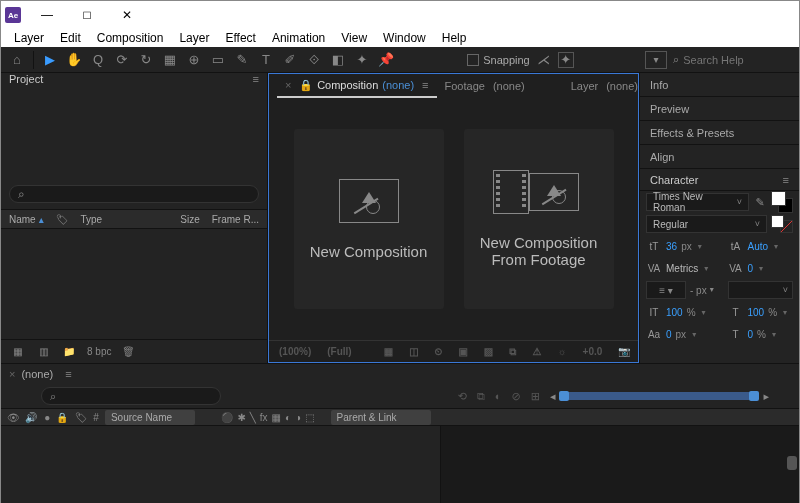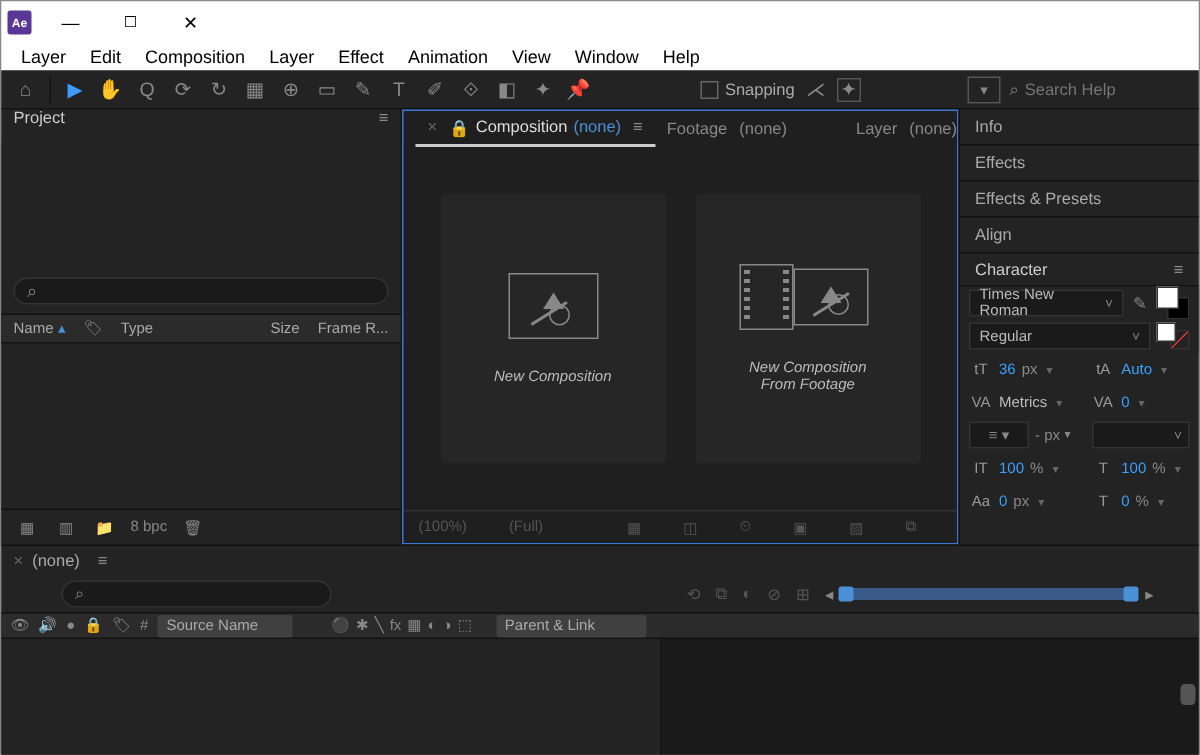--- a/index.html
+++ b/index.html
@@ -43,26 +43,26 @@
 .ctab.active { color: #ddd; border-bottom: 2px solid #ccc; }
 .ctab .none { color: #4b8fd6; }
 .ctab-gap { width: 18px; }
 .center-tabs .rr { margin-left: auto; color: #888; }
 .center-body { flex: 1; display: flex; align-items: center; justify-content: center; gap: 20px; padding: 20px; }
 .card { width: 150px; height: 180px; background: #262626; border-radius: 3px; display: flex; flex-direction: column; align-items: center; justify-content: center; gap: 20px; padding: 16px; text-align: center; }
 .card-icon { width: 60px; height: 44px; border: 1.5px solid #888; position: relative; }
 .card-icon .tri { position: absolute; left: 50%; top: 30%; transform: translateX(-50%); width: 0; height: 0; border-left: 7px solid transparent; border-right: 7px solid transparent; border-bottom: 11px solid #888; }
 .card-icon .circ { position: absolute; left: 46%; bottom: 18%; width: 14px; height: 14px; border: 1.5px solid #888; border-radius: 50%; }
 .card-icon .diag { position: absolute; left: 22%; top: 60%; width: 28px; height: 1.5px; background:#888; transform: rotate(-32deg); }
-.card-label { color: #bbb; font-size: 10px; font-style: italic; }
+.card-label { color: #bbb; font-size: 15px; }
 .film-wrap { position: relative; width: 80px; height: 44px; display:flex; align-items:center; justify-content:flex-end;}
 .film { position: absolute; left: -6px; top: 0; width: 36px; height: 44px; border: 1.5px solid #888; }
 .film::before, .film::after { content:""; position:absolute; top:3px; bottom:3px; width:4px; background: repeating-linear-gradient(#888 0 3px, transparent 3px 6px); }
 .film::before { left: 2px; } .film::after { right: 2px; }
-.center-footer { height: 22px; display: flex; align-items: center; gap: 28px; padding: 0 10px; color: #555; font-size: 10px; border-top: 1px solid #333; }
+.center-footer { height: 22px; display: flex; align-items: center; gap: 16px; padding: 0 10px; color: #555; font-size: 10px; border-top: 1px solid #333; font-weight: bold; }
 .center-footer .sp { flex: 1; }
 .cficon { width: 16px; height: 14px; display:flex; align-items:center; justify-content:center; color:#555; }
 
 .right { width: 160px; background: #232323; display: flex; flex-direction: column; border-left: 1px solid #121212; }
 .right-tab { height: 24px; display: flex; align-items: center; padding: 0 10px; color: #aaa; font-size: 11px; border-bottom: 1px solid #121212; }
 .char-panel { display: flex; flex-direction: column; }
 .char-header { height: 22px; display: flex; align-items: center; padding: 0 10px; color: #ccc; font-size: 11px; border-bottom: 1px solid #121212; }
 .char-header .hamb { margin-left: auto; }
 .char-row { height: 22px; display: flex; align-items: center; padding: 0 6px; gap: 4px; background: #232323; }
 .dd { flex: 1; height: 18px; background: #1a1a1a; border: 1px solid #333; display: flex; align-items: center; padding: 0 6px; color: #bbb; font-size: 10px; justify-content: space-between; }
@@ -253,21 +253,21 @@
           <div class="cficon">⚠</div>
           <div class="cficon">☼</div>
           <span>+0.0</span>
           <div class="cficon">📷</div>
           <div class="cficon">◉</div>
         </div>
       </div>
 
       <div class="right">
         <div class="right-tab">Info</div>
-        <div class="right-tab">Effects</div>
+        <div class="right-tab">Preview</div>
         <div class="right-tab">Effects &amp; Presets</div>
         <div class="right-tab">Align</div>
         <div class="char-panel">
           <div class="char-header">
             <span>Character</span>
             <span class="hamb">≡</span>
           </div>
           <div class="char-row">
             <div class="dd">
                 <span>Times New Roman</span>

